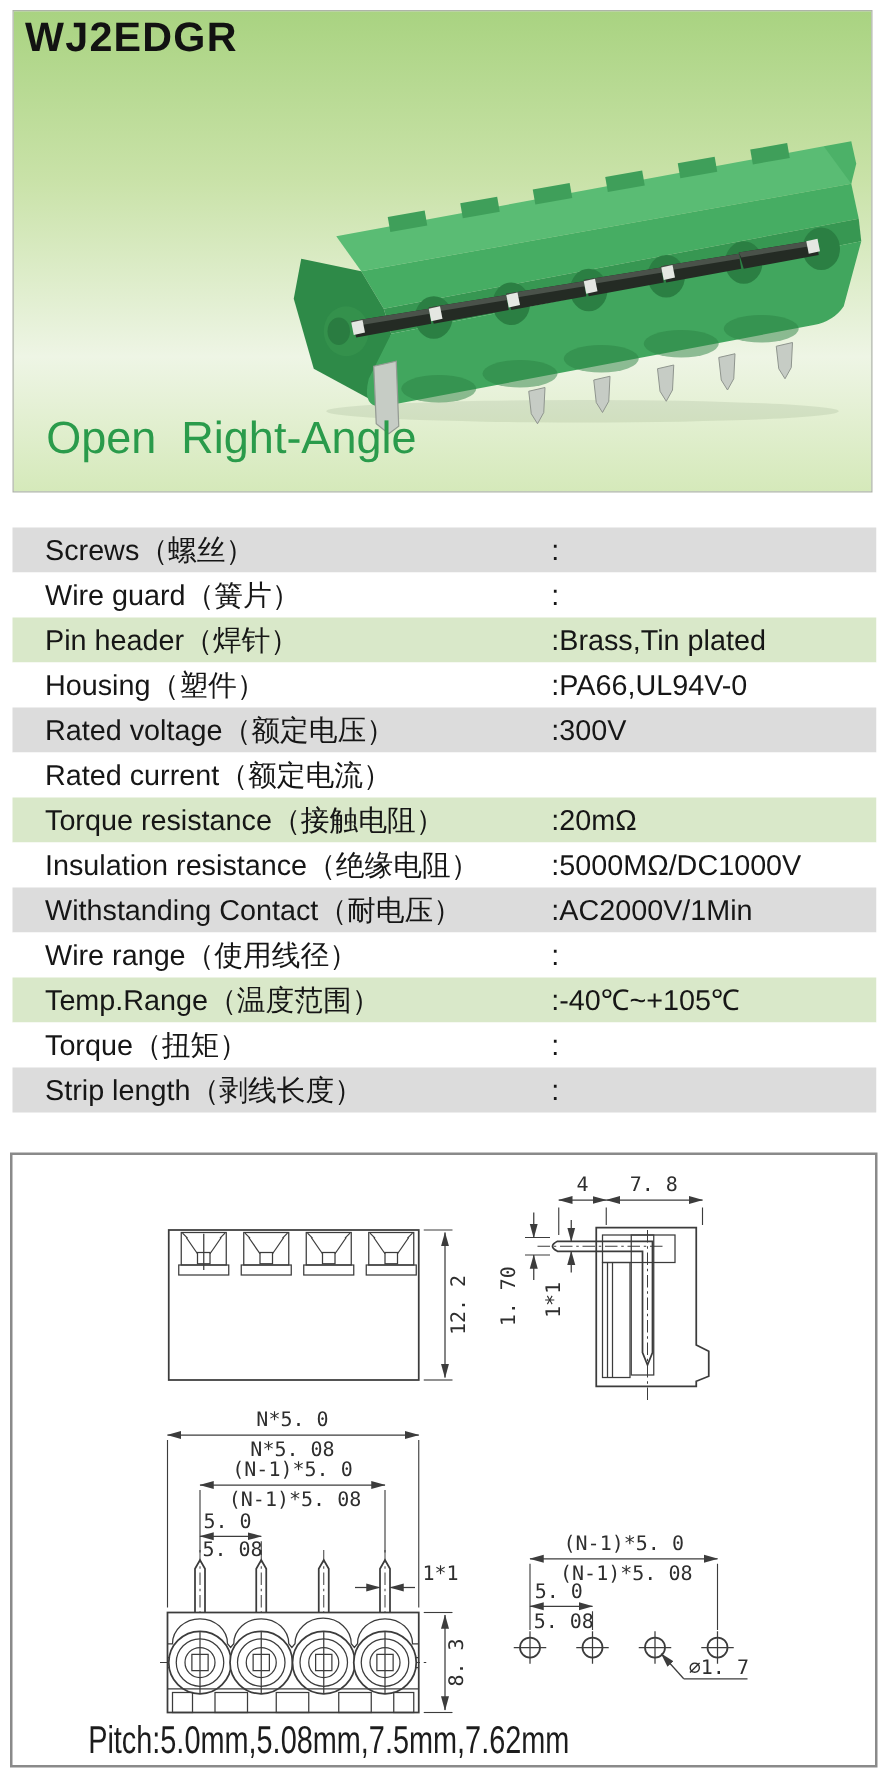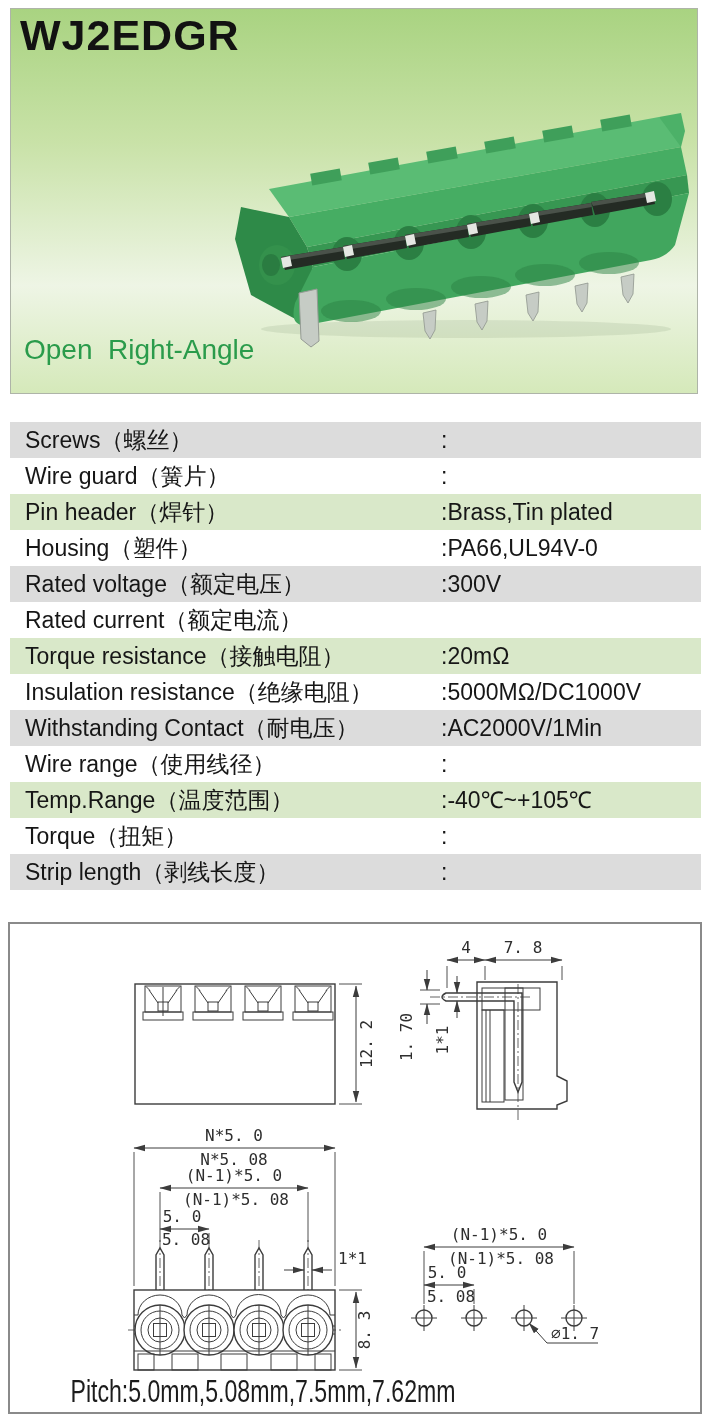--- a/index.html
+++ b/index.html
@@ -7,32 +7,32 @@
     width:710px;height:1425px;position:relative;background:#fff;
     font-family:"Liberation Sans", sans-serif;overflow:hidden;
   }
   
   .hero{
     position:absolute;left:10px;top:8px;width:688px;height:386px;
     border:1px solid #aeb4a8;box-sizing:border-box;overflow:hidden;
     background:linear-gradient(180deg,#a9d381 0%,#c9e2a8 35%,#eef5e5 72%,#d5e9ba 100%);
   }
   .hero-title{
-    position:absolute;left:9px;top:2px;font-size:43px;font-weight:bold;
+    position:absolute;left:9px;top:2px;font-size:33px;font-weight:bold;
     color:#121212;letter-spacing:1px;
   }
   .hero-caption{
-    position:absolute;left:13px;top:268px;
-    color:var(--accent-green,#2a9b4b);font-size:28px;line-height:29px;white-space:pre;
+    position:absolute;left:26px;top:268px;
+    color:var(--accent-green,#2a9b4b);font-size:36px;line-height:29px;white-space:pre;
   }
   .product-svg{position:absolute;left:200px;top:80px;}
   
   .spec-table{position:absolute;left:10px;top:422px;width:691px;}
   .spec-row{display:flex;height:36px;line-height:36px;font-size:23px;color:#161616;}
-  .spec-label{width:431px;padding-left:15px;box-sizing:border-box;white-space:nowrap;overflow:hidden;}
+  .spec-label{width:431px;padding-left:26px;box-sizing:border-box;white-space:nowrap;overflow:hidden;}
   .spec-value{flex:1;white-space:nowrap;overflow:hidden;}
   .row-gray{background:var(--row-gray,#dcdcdc);}
   .row-green{background:var(--row-green,#d9e8c9);}
   .row-white{background:#ffffff;}
   
   .drawing-panel{
     position:absolute;left:8px;top:922px;width:694px;height:492px;
     border:2px solid #8a8a8a;box-sizing:border-box;background:#fff;
   }
   .drawing-panel svg{display:block;}

